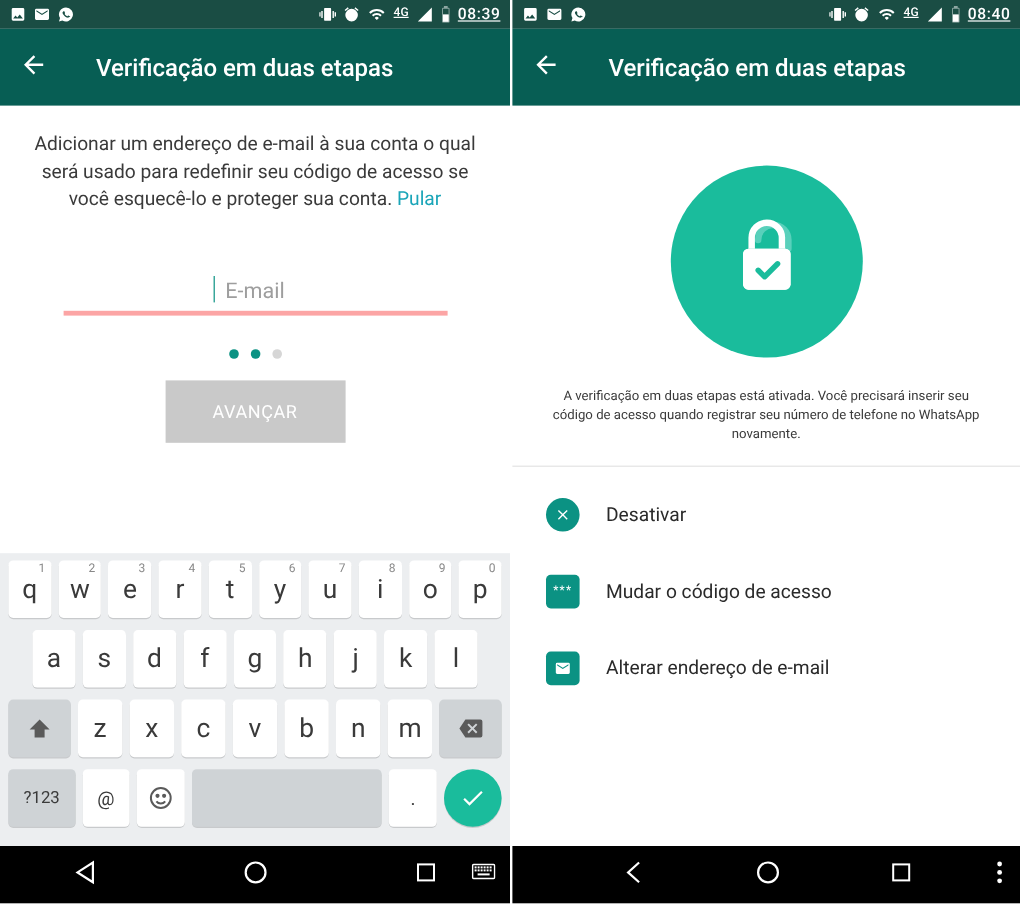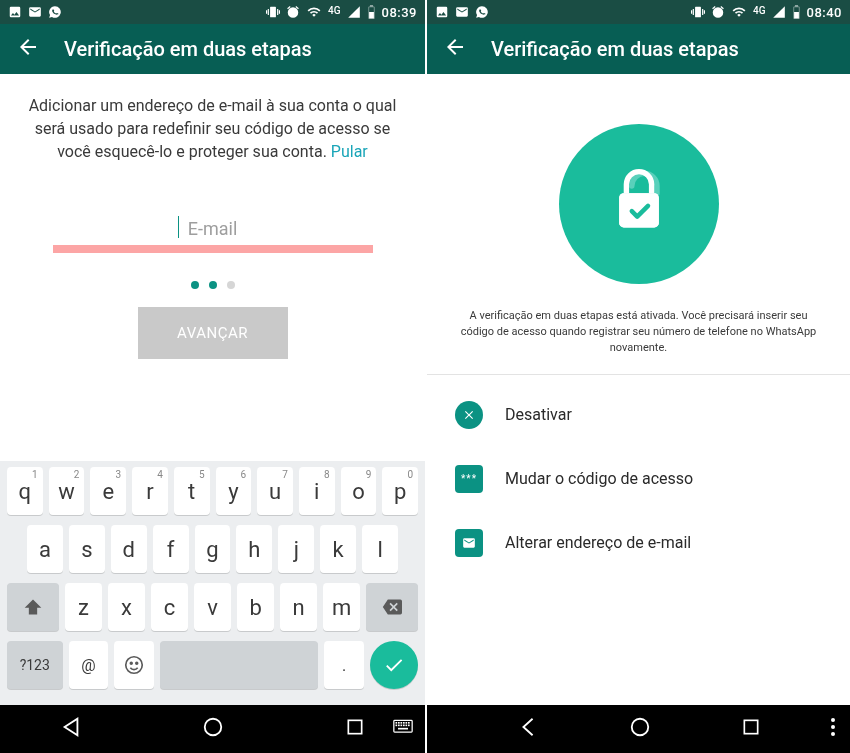--- a/index.html
+++ b/index.html
@@ -2,33 +2,33 @@
 <html><head>
 <meta charset="utf-8">
 <style>
   * { margin: 0; padding: 0; box-sizing: border-box; font-family: Roboto, -apple-system, sans-serif; }
   body { background: #fff; width: 850px; height: 753px; display: flex; }
   .phone { width: 425px; height: 753px; display: flex; flex-direction: column; background: #fff; position: relative; }
   .phone + .phone { border-left: 2px solid #fff; }
 
   .status-bar { height: 24px; background: #1a4d44; color: #fff; display: flex; align-items: center; padding: 0 8px; font-size: 13px; }
   .status-left { display: flex; gap: 6px; align-items: center; }
-  .status-right { margin-left: auto; display: flex; gap: 6px; align-items: center; }
+  .status-right { margin-left: auto; display: flex; gap: 6px; align-items: center; text-decoration: underline; }
   .status-icon svg { display: block; }
   .status-time { font-weight: 500; letter-spacing: 0.5px; }
   .status-4g { font-size: 10px; font-weight: 500; position: relative; top: -2px; }
 
-  .app-bar { height: 50px; background: #075e54; color: #fff; display: flex; align-items: center; padding: 0 16px; gap: 24px; }
+  .app-bar { height: 64px; background: #075e54; color: #fff; display: flex; align-items: center; padding: 0 16px; gap: 40px; }
   .app-bar-title { font-size: 20px; font-weight: 500; }
 
   .content { flex: 1; padding: 20px 24px 0 24px; text-align: center; color: #2a2a2a; display: flex; flex-direction: column; }
   .desc { font-size: 16px; line-height: 1.45; color: #3a3a3a; }
   .desc .skip { color: #1aa5b8; text-align: right; }
 
-  .email-field { margin: 48px auto 0 auto; width: 320px; border-bottom: 8px solid #fca5a5; padding: 6px 0; position: relative; }
+  .email-field { margin: 48px auto 0 auto; width: 320px; border-bottom: 4px solid #fca5a5; padding: 6px 0; position: relative; }
   .email-placeholder { color: #9e9e9e; font-size: 18px; }
   .cursor { position: absolute; left: 125px; top: 4px; width: 1.5px; height: 22px; background: #0b9283; }
 
   .dots { margin-top: 28px; display: flex; justify-content: center; gap: 10px; }
   .dot { width: 8px; height: 8px; border-radius: 50%; background: #d6d6d6; }
   .dot.active { background: #0b9283; }
 
   .advance-btn { margin: 18px auto 0 auto; width: 150px; height: 52px; background: #c9c9c9; color: #fff; font-size: 15px; letter-spacing: 0.5px; display: flex; align-items: center; justify-content: center; }
 
   

